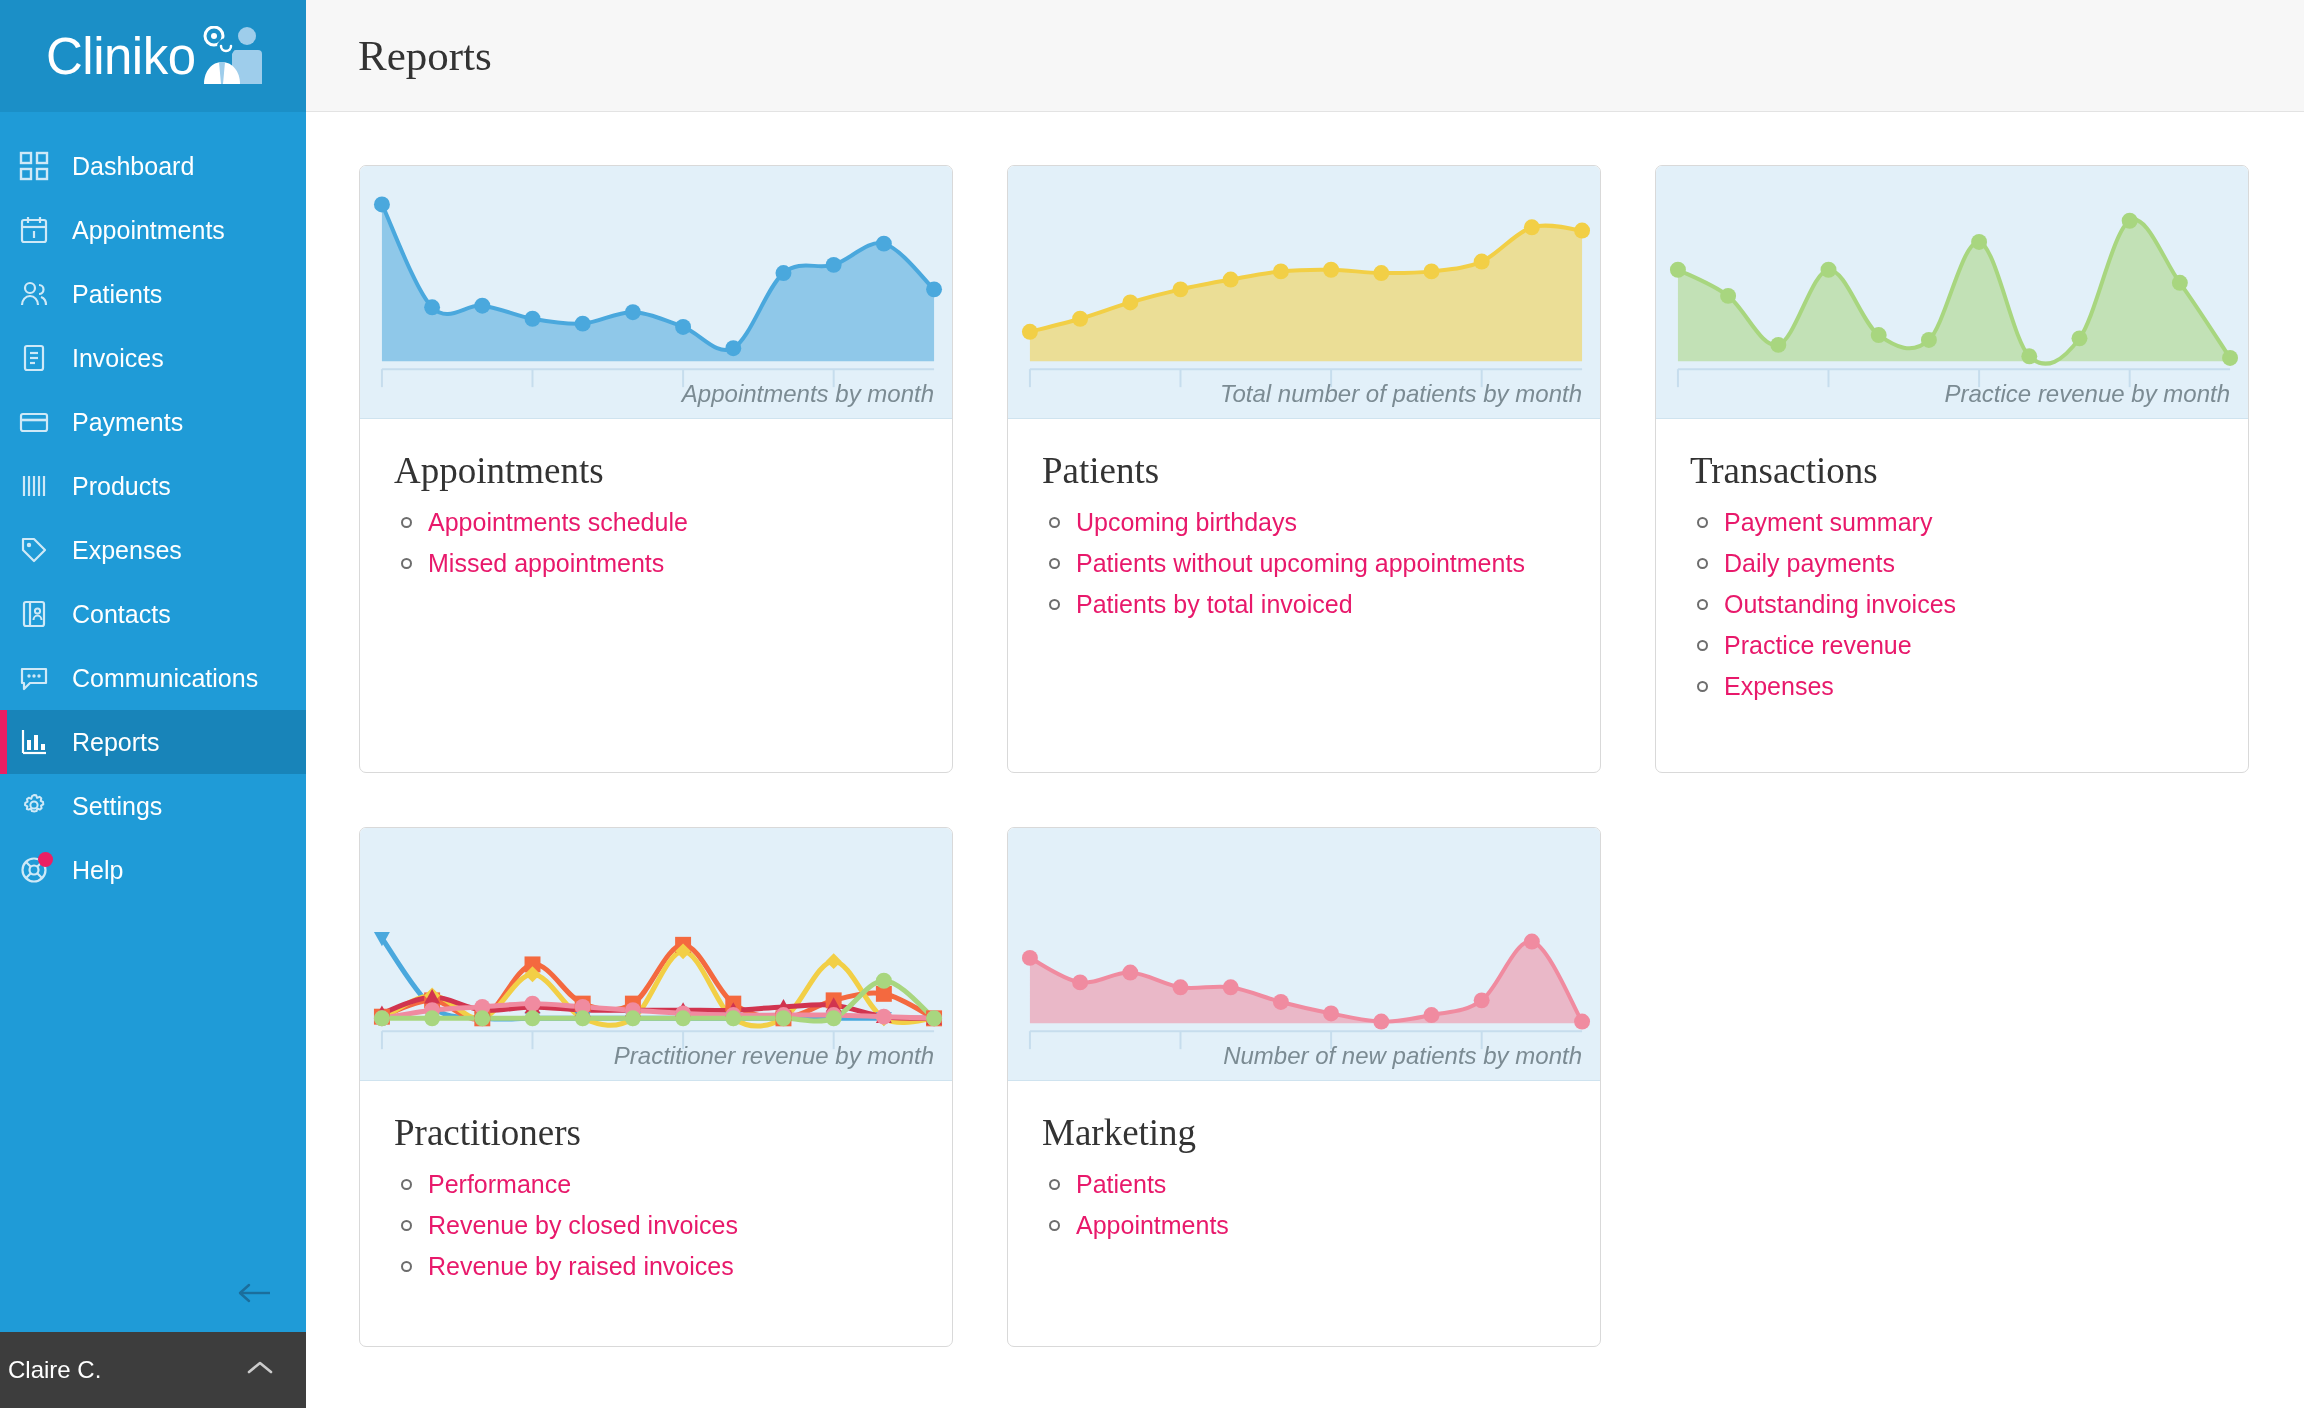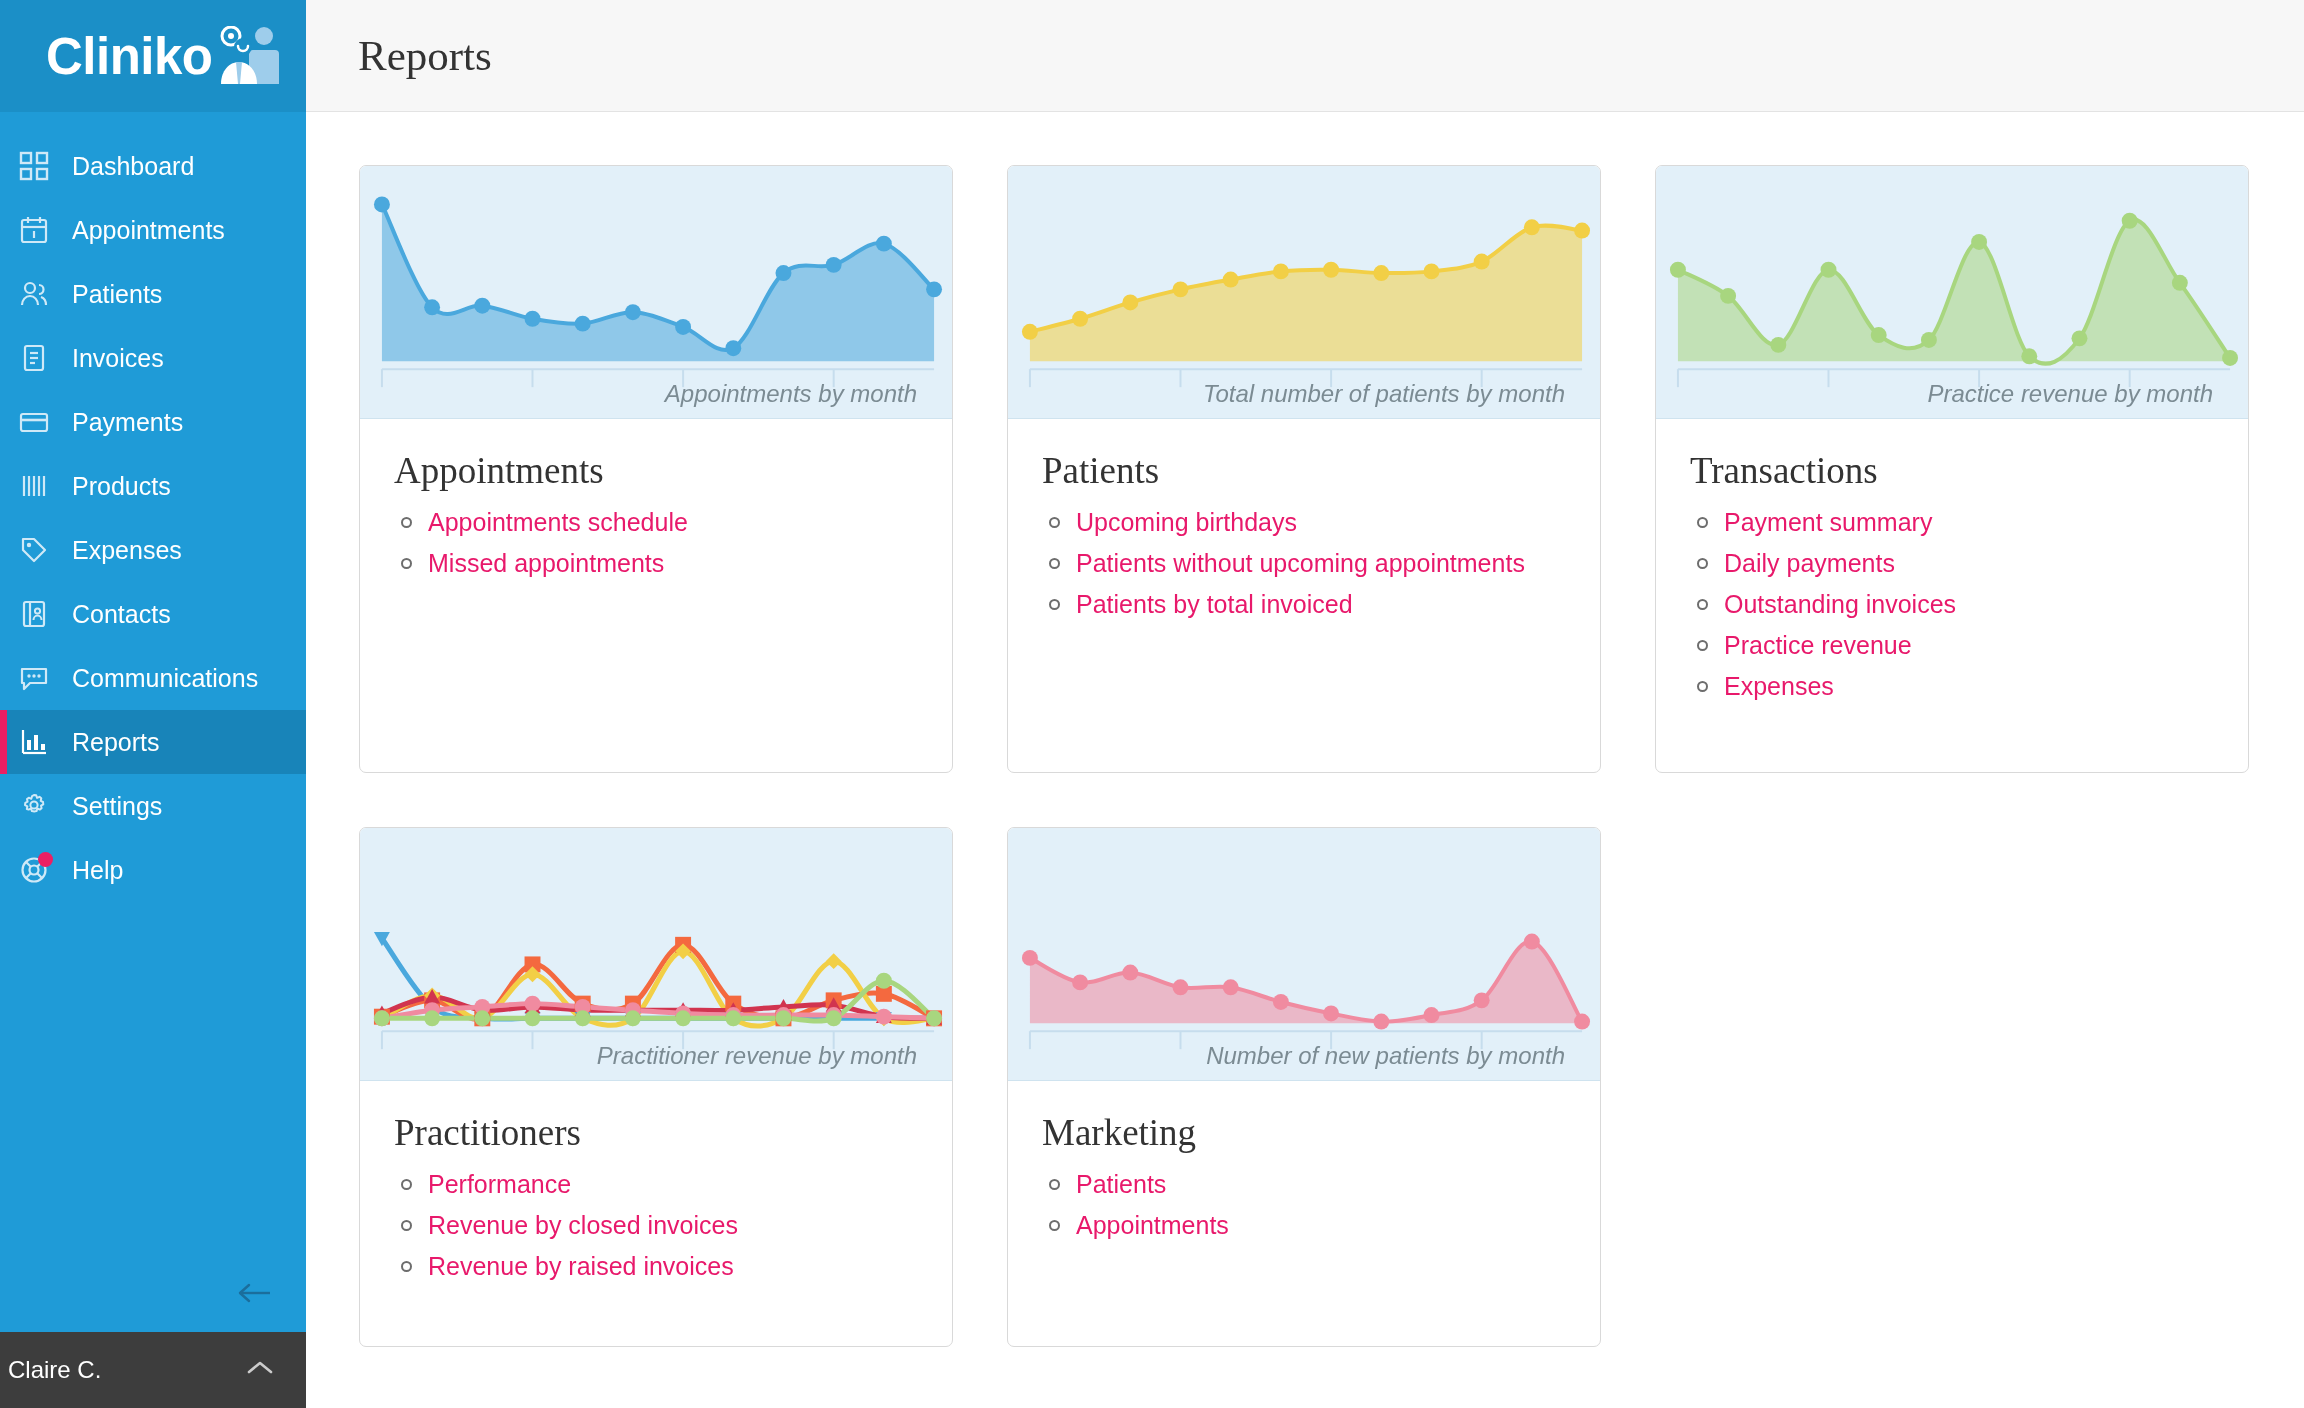--- a/index.html
+++ b/index.html
@@ -17,21 +17,21 @@
     background: #1f9bd7;
     display: flex; flex-direction: column;
     position: relative;
   }
   .brand {
     height: 112px; min-height: 112px;
     background: #1b8fc7;
     display: flex; align-items: center; padding-left: 46px;
   }
   .brand-text {
-    color: #ffffff; font-size: 51px; font-weight: 700;
+    color: #ffffff; font-size: 51px; font-weight: 400;
     letter-spacing: -0.5px; line-height: 1;
   }
   .brand-mark { margin-left: 4px; display: flex; align-items: center; }
 
   .nav { padding-top: 22px; flex: 0 0 auto; }
   .nav-item {
     height: 64px;
     display: flex; align-items: center;
     padding-left: 16px;
     position: relative;
@@ -110,21 +110,21 @@
 
   .chart-head {
     height: 253px; min-height: 253px;
     background: #e2f0f9;
     border-bottom: 1px solid #cfe3ef;
     position: relative;
     overflow: hidden;
   }
   .chart-head svg { display: block; width: 100%; height: 100%; }
   .chart-caption {
-    position: absolute; right: 35px; bottom: 10px;
+    position: absolute; right: 18px; bottom: 10px;
     font-style: italic; font-size: 24px; color: #7b8b93;
     font-family: "Liberation Sans", sans-serif;
   }
 
   .card-body { padding: 30px 34px 0 34px; flex: 1 1 auto; }
   .card-title {
     font-family: "Liberation Serif", serif;
     font-size: 37px; color: #333333; font-weight: 400;
     margin-bottom: 16px;
   }

